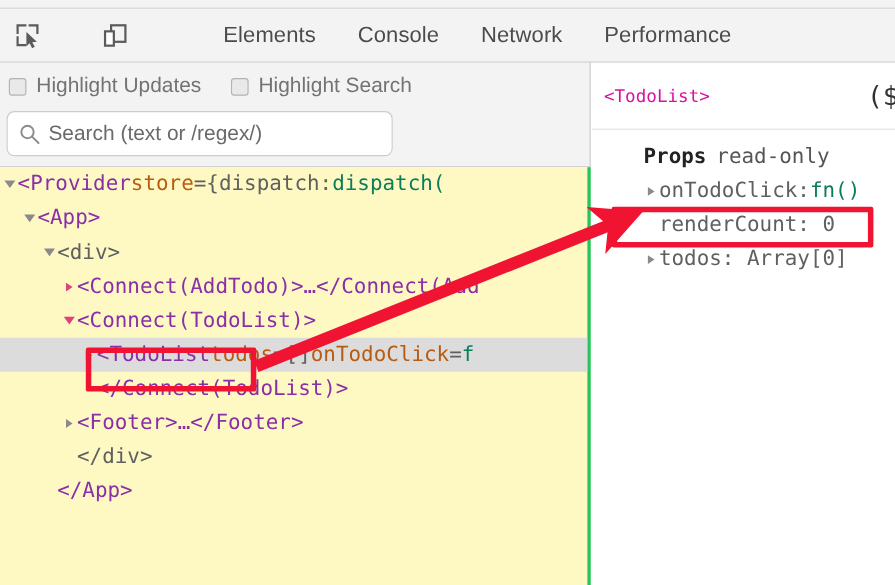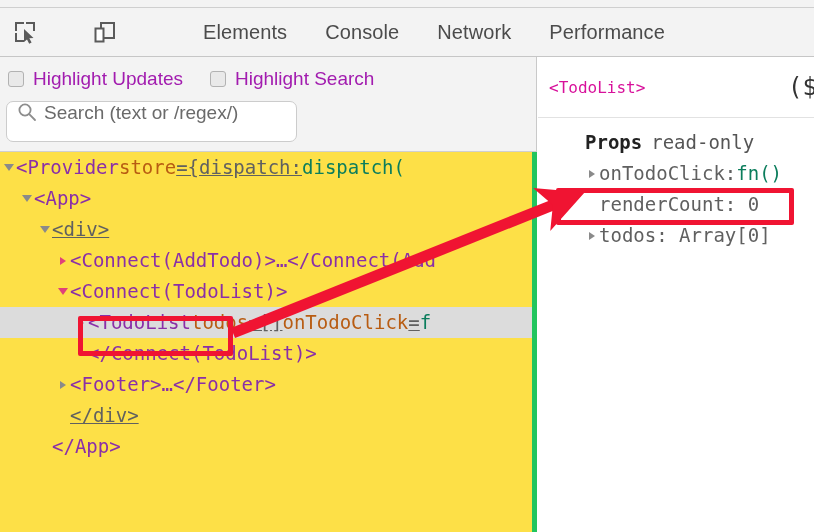--- a/index.html
+++ b/index.html
@@ -90,49 +90,50 @@
   .cbox {
     width: 16px; height: 16px;
     border: 1px solid #b2b2b2;
     border-radius: 3px;
     background: #e9e9e9;
     box-sizing: border-box;
     flex: none;
   }
   .clabel {
     font-size: 19px;
-    color: #a21caf;
+    color: #737373;
     margin-left: 9px;
     white-space: nowrap;
   }
   .searchbox {
     position: absolute;
     left: 6px; top: 44px;
-    width: 291px; height: 41px;
+    width: 351px; height: 41px;
     background: #fff;
     border: 1px solid #cccccc;
     border-radius: 7px;
     box-sizing: border-box;
     display: flex;
+    align-items: center;
   }
   .searchbox .mag { margin-left: 10px; flex: none; display:block; }
   .searchph {
     font-size: 19px;
     color: #6a6a6a;
     margin-left: 7px;
     white-space: nowrap;
   }
 
   
   .treepanel {
     position: absolute;
     left: 0; top: 152px;
     width: 537px; height: 380px;
-    background: #fde047;
-    border-right: 5px solid #22c55e;
+    background: #fef9c3;
+    border-right: 3px solid #22c55e;
     box-sizing: border-box;
     overflow: hidden;
     font-family: "DejaVu Sans Mono", "Liberation Mono", monospace;
     font-size: 19px;
     line-height: 31px;
   }
   .trow {
     height: 31px;
     display: flex;
     align-items: center;
@@ -156,21 +157,21 @@
   .tri.open {
     border-left: 5px solid transparent;
     border-right: 5px solid transparent;
     border-top: 7px solid #8a8a8a;
     border-bottom: none;
   }
   .tri.pink { border-left-color: #e0417a; }
   .tri.pink.open { border-left-color: transparent; border-right-color: transparent; border-top-color: #e0417a; }
   .tag  { color: #8a2fa8; }
   .attr { color: #b85c12; }
-  .plain{ color: #606060; text-decoration: underline; }
+  .plain{ color: #606060; }
   .val  { color: #0b7d5c; }
 
   
   .propspanel {
     position: absolute;
     left: 538px; top: 57px;
     width: 276px; height: 475px;
     background: #ffffff;
     overflow: hidden;
     font-family: "DejaVu Sans Mono", "Liberation Mono", monospace;

